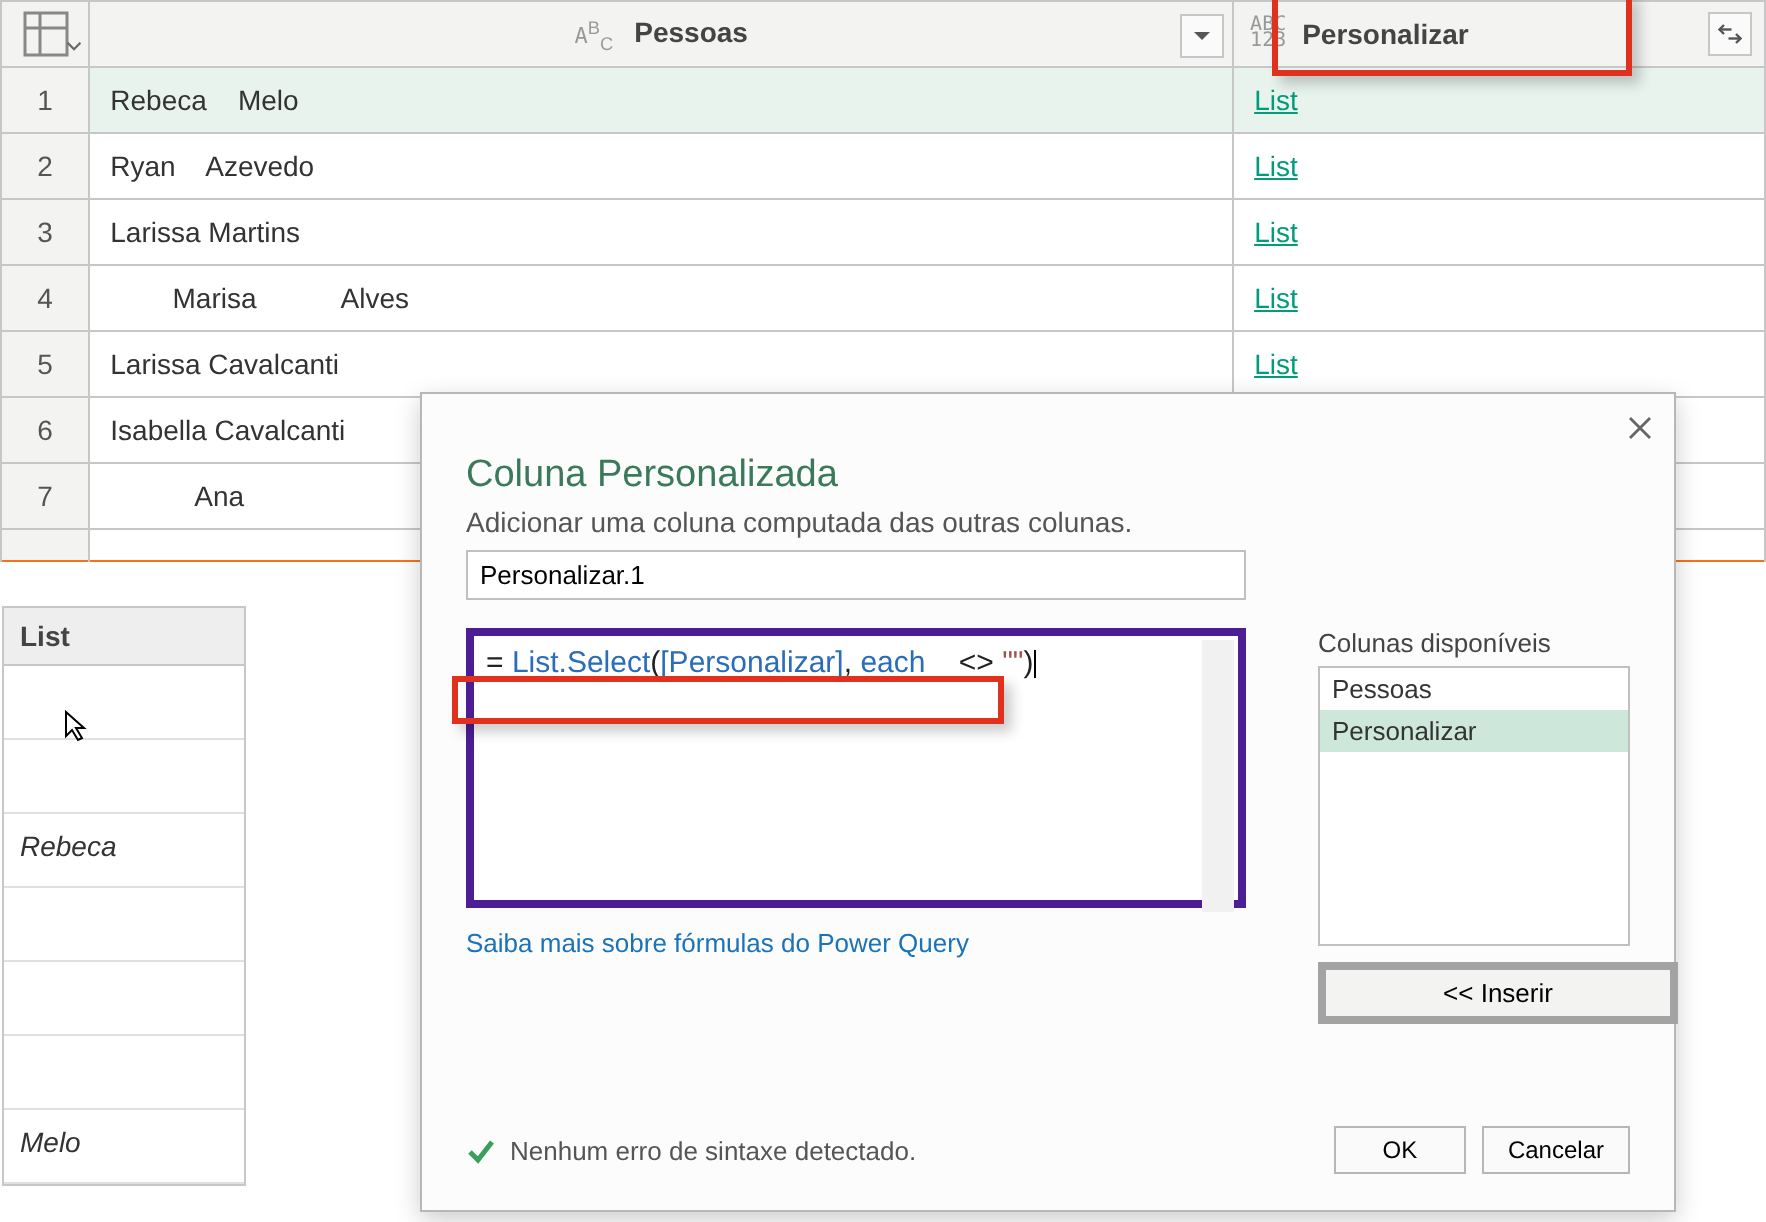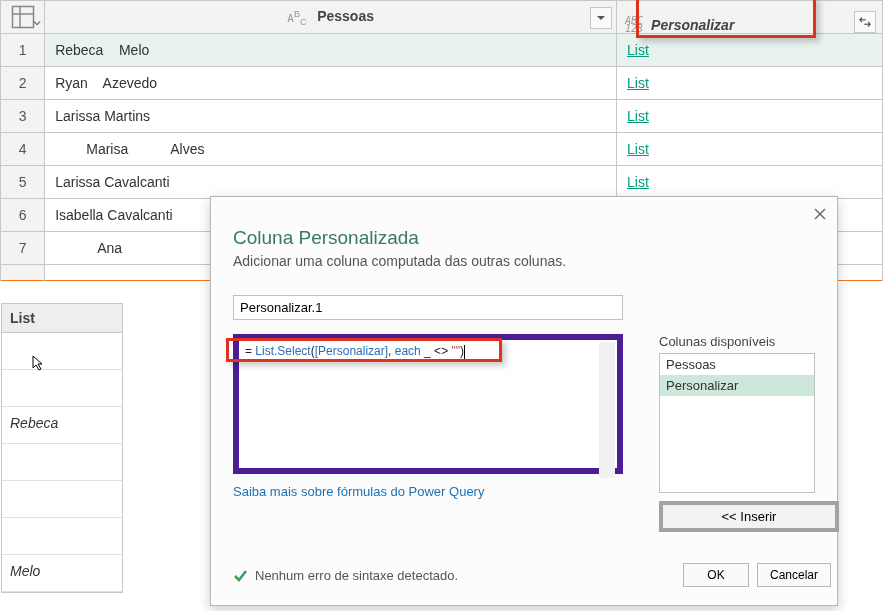--- a/index.html
+++ b/index.html
@@ -17,21 +17,21 @@
   .th-col1 { position:relative; }
   .th-col1 .filter { position:absolute; right:4px; top:6px; width:22px; height:22px; border:1px solid #c7c7c7; background:#fafafa; display:flex; align-items:center; justify-content:center;}
   .th-col1 .filter svg{width:10px;height:10px;fill:#555;}
   .th-icon { width:24px; height:24px; display:inline-flex;align-items:center;justify-content:center;vertical-align:middle;color:#777;}
   .th-label-bold { font-weight:bold; color:#444; margin-left:4px;}
   .th-col0 { width:44px;}
   .th-col0-inner{position:relative;height:100%;display:flex;align-items:center;justify-content:center;}
   .th-col2 { padding:0;}
   .redbox { position:absolute; border:3px solid #e0311f; pointer-events:none; box-shadow:4px 4px 6px rgba(0,0,0,.2);}
   .redbox-hdr { left:636px; top:-4px; width:180px; height:42px;}
-  .th-col2-inner {display:flex;align-items:flex-end;height:100%;background:#f3f3f2;font-style:italic;}
+  .th-col2-inner {display:flex;align-items:center;height:100%;background:#f3f3f2;}
   .th-col2-inner .expand { margin-left:auto;margin-right:6px;width:22px;height:22px;border:1px solid #c7c7c7;display:flex;align-items:center;justify-content:center;background:#fafafa;}
   .th-col2-inner .expand svg{width:12px;height:12px;stroke:#555;fill:none;stroke-width:1.6;}
   .th-col2-inner .lbl {margin-left:6px; font-weight:bold; color:#444;}
   .abc{ font-family:monospace;font-size:11px;line-height:8px;color:#999; display:inline-block; text-align:left; width:22px;}
   .abc2{ font-family:monospace;font-size:10px;color:#999;display:inline-block;width:22px;line-height:8px;}
   .cell { color:#333;}
   
   .grid tr.cut td, .grid tr.cut th { height:16px; border-bottom:none;}
   .grid tr.cut .col2{ text-decoration:none;}
   
@@ -41,41 +41,41 @@
   .list-panel .item.empty {color:transparent;}
   .cursor { position:absolute; left:31px; top:355px; width:16px;height:16px;}
   .cursor svg{width:16px;height:16px;fill:#000;}
 
   
   .dialog { position:absolute; left:210px; top:196px; width:628px; height:410px; background:#fcfcfc; border:1px solid #b7b7b7; box-shadow:0 4px 12px rgba(0,0,0,.2);}
   .dialog .close { position:absolute; right:8px; top:8px; width:18px;height:18px; cursor:pointer; display:flex;align-items:center;justify-content:center;}
   .dialog .close svg{width:14px;height:14px;stroke:#666;stroke-width:1.4;}
   .dlg-inner{ padding:30px 22px 8px 22px; height:100%; position:relative;}
   .dlg-title { font-size:19px; color:#3a7a5a; margin:0 0 4px 0;}
-  .dlg-sub { color:#555; margin-bottom:26px;}
+  .dlg-sub { color:#555; margin-bottom:6px;}
   .field-lbl{ color:#444; font-size:13px; margin-bottom:4px;}
   .txtbox { width:390px; border:1px solid #c0c0c0; padding:4px 6px; font-size:13px; background:#fff;}
   .formula-wrap{ display:flex; margin-top:14px; gap:12px;}
   .formula-left{ flex:1;}
-  .formula-box { width:390px; height:140px; border:6px solid #4c1d95; background:#fff; font-family:Consolas, monospace; font-size:12px; padding:4px 6px; color:#222; position:relative;}
+  .formula-box { width:390px; height:140px; border:4px solid #4c1d95; background:#fff; font-family:Consolas, monospace; font-size:15px; padding:4px 6px; color:#222; position:relative;}
   .formula-box .caret{display:inline-block;width:1px;height:14px;background:#000;vertical-align:middle;}
   .formula-sb{position:absolute;right:2px;top:2px;width:16px;height:136px;background:#f1f1f1;}
   .kw{ color:#2a6db8;}
   .ident{ color:#2a6db8;}
   .str{ color:#a05050;}
   .punct{ color:#222;}
   .each{ color:#2a6db8;}
   .cols-right{ width:156px;}
   .cols-right .lstbox{ border:1px solid #c0c0c0; height:140px; background:#fff; font-size:13px;}
   .cols-right .opt{ padding:3px 6px; cursor:pointer;}
   .cols-right .opt.sel{ background:#cde8da;}
   .ins-row{ margin-top:8px; text-align:center;}
   .ins-btn{ width:180px; padding:4px 0; background:#f3f3f2; border:4px solid #a3a3a3; cursor:pointer; font-size:13px;}
   .learn { color:#1a72b8; text-decoration:none; font-size:13px; display:inline-block; margin-top:10px;}
-  .bottom-row{ position:absolute; left:22px; right:6px; bottom:18px; display:flex; align-items:center;}
+  .bottom-row{ position:absolute; left:22px; right:22px; bottom:18px; display:flex; align-items:center;}
   .chk{ color:#3c9e5b; margin-right:8px; display:inline-flex;}
   .chk svg{width:14px;height:14px;stroke:#3c9e5b;stroke-width:2.5;fill:none;}
   .bottom-row .msg{ color:#555; font-size:13px;}
   .btns{ margin-left:auto; display:flex; gap:8px;}
   .btn{ min-width:66px; padding:4px 12px; background:#fafafa; border:1px solid #b7b7b7; font-size:12px; cursor:pointer;}
   .redbox-formula{ left:226px; top:338px; width:276px; height:24px; box-shadow:4px 4px 6px rgba(0,0,0,.2);}
 </style>
 </head>
 <body>
 <div class="wrap">

